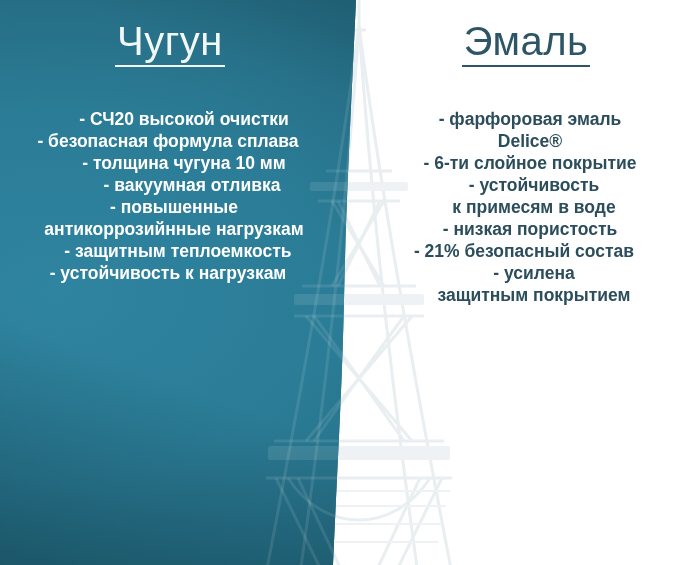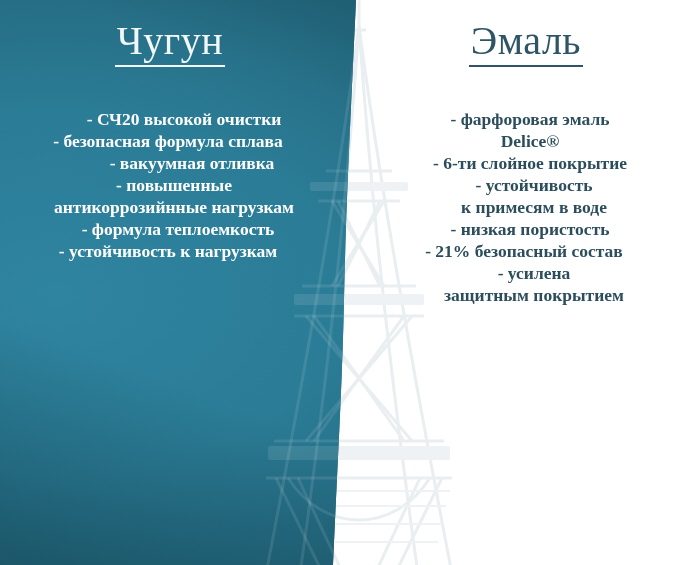--- a/index.html
+++ b/index.html
@@ -6,21 +6,21 @@
     margin: 0;
     padding: 0;
     background: #ffffff;
   }
 
   #slide {
     position: relative;
     width: 700px;
     height: 565px;
     overflow: hidden;
-    font-family: Liberation Serif, serif;
+    font-family: Liberation Sans, sans-serif;
     background: #ffffff;
   }
 
   
   .bg-white {
     position: absolute;
     inset: 0;
     background: #ffffff;
   }
 
@@ -216,24 +216,25 @@
     </div>
   </div>
 
   <div class="col col-left">
     <div class="heading heading-left">
       <span class="hd-text">Чугун</span>
     </div>
     <div class="items items-left">
       <div class="item nudge-r14">-  СЧ20 высокой очистки</div>
       <div class="item nudge-l2">-  безопасная формула сплава</div>
+      <div class="item nudge-r14">-  толщина чугуна 10 мм</div>
       <div class="item nudge-r22">-  вакуумная отливка</div>
       <div class="item nudge-r4">-  повышенные
 антикоррозийнные нагрузкам</div>
-      <div class="item nudge-r8">-  формула теплоемкость</div>
+      <div class="item nudge-r8">-  защитным теплоемкость</div>
       <div class="item nudge-l2">-  устойчивость к нагрузкам</div>
     </div>
   </div>
 
   <div class="col col-right">
     <div class="heading heading-right">
       <span class="hd-text">Эмаль</span>
     </div>
     <div class="items items-right">
       <div class="item nudge-r4">-  фарфоровая эмаль

